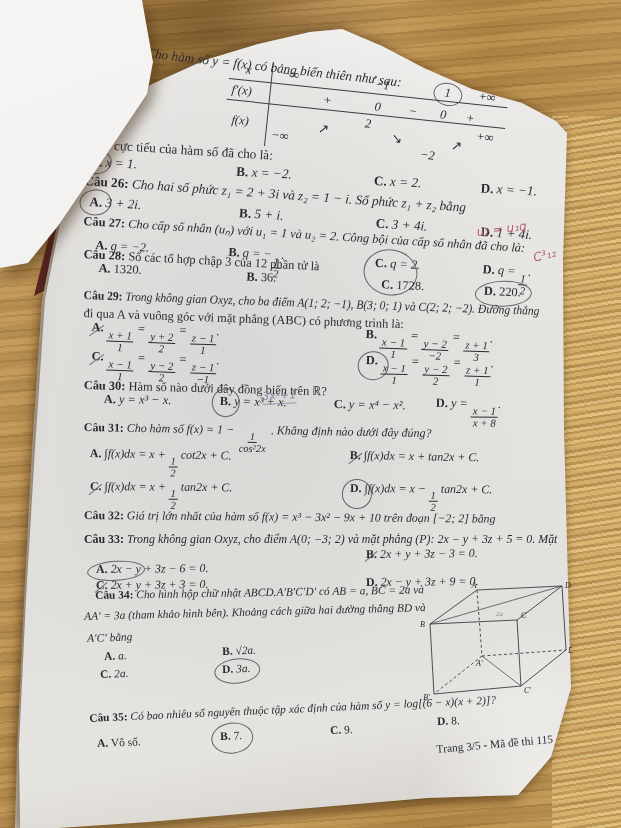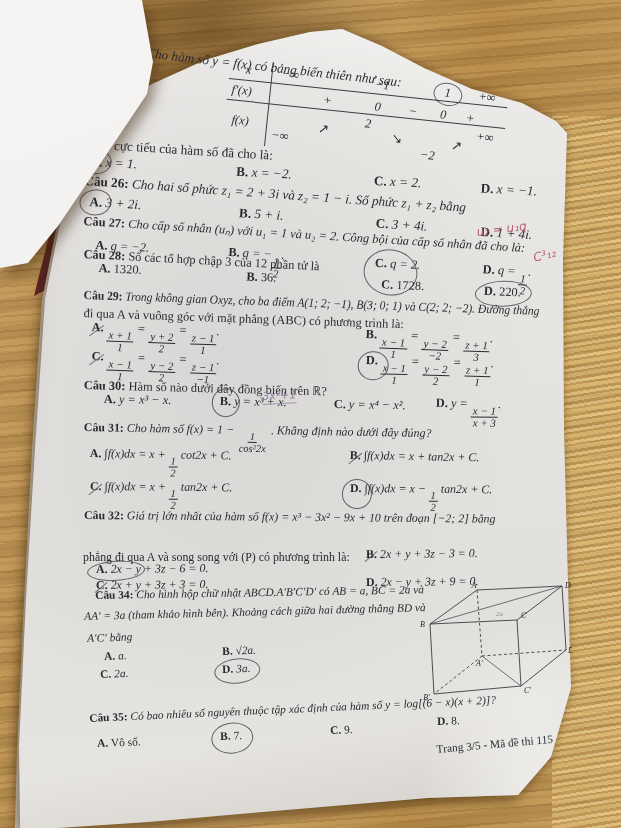--- a/index.html
+++ b/index.html
@@ -237,21 +237,21 @@
 
     <div class="blk s2" style="left:84px;top:378px;transform:rotate(1.5deg)">
       <span class="qno">Câu 30:</span> <span>Hàm số nào dưới đây đồng biến trên ℝ?</span>
     </div>
     <div class="blk s2" style="left:104px;top:390px;transform:rotate(1deg);height:26px;width:500px">
       <span class="opt" style="left:0;top:2px"><span class="olab">A.</span> <span class="math">y = x³ − x.</span></span>
       <span class="opt" style="left:116px;top:2px"><span class="olab">B.</span> <span class="math">y = x³ + x.</span><i class="pen ellipse" style="left:-8px;top:-6px;width:26px;height:27px"></i></span>
       <span class="opt" style="left:230px;top:3px"><span class="olab">C.</span> <span class="math">y = x⁴ − x².</span></span>
       <span class="opt" style="left:332px;top:0"><span class="olab">D.</span> <span class="math"><span>y = </span><span class="frac">
               <span class="fn">x − 1</span>
-              <span class="fd">x + 3</span>
+              <span class="fd">x + 8</span>
             </span><span>.</span></span></span>
     </div>
     <div class="blk hw pencil" style="left:262px;top:391px;transform:rotate(-3deg);font-size:11px">
       <span>3x²+1</span>
     </div>
 
     <div class="blk s3" style="left:84px;top:421px;transform:rotate(1deg)">
       <span class="qno">Câu 31:</span> <span class="math"><span>Cho hàm số f(x) = 1 − </span><span class="frac">
             <span class="fn">1</span>
             <span class="fd">cos²2x</span>
@@ -279,22 +279,22 @@
             <span class="fn">1</span>
             <span class="fd">2</span>
           </span><span> tan2x + C.</span></span>
       <i class="pen ellipse" style="left:-8px;top:-3px;width:28px;height:28px"></i>
     </div>
 
     <div class="blk s3" style="left:84px;top:509px;transform:rotate(.5deg)">
       <span class="qno">Câu 32:</span> <span class="math">Giá trị lớn nhất của hàm số f(x) = x³ − 3x² − 9x + 10 trên đoạn [−2; 2] bằng</span>
     </div>
 
-    <div class="blk s3" style="left:83px;top:551px">
-      <span>phẳng đi qua A và song song với (P) có phương trình là:</span>
+    <div class="blk s3" style="left:84px;top:533px">
+      <span class="qno">Câu 33:</span> <span class="math">Trong không gian Oxyz, cho điểm A(0; −3; 2) và mặt phẳng (P): 2x − y + 3z + 5 = 0. Mặt</span>
     </div>
     <div class="blk s3" style="left:96px;top:563px;transform:rotate(-.5deg)">
       <span class="olab">A.</span> <span class="math">2x − y + 3z − 6 = 0.</span>
       <i class="pen ellipse" style="left:-9px;top:-2px;width:56px;height:18px;transform:rotate(-3deg)"></i>
     </div>
     <div class="blk s3" style="left:366px;top:548px;transform:rotate(-.5deg)">
       <span class="olab">B.</span> <span class="math">2x + y + 3z − 3 = 0.</span>
       <i class="pen slash" style="left:-3px;top:8px;width:16px;transform:rotate(-40deg)"></i>
     </div>
     <div class="blk s3" style="left:96px;top:579px;transform:rotate(-.5deg)">

